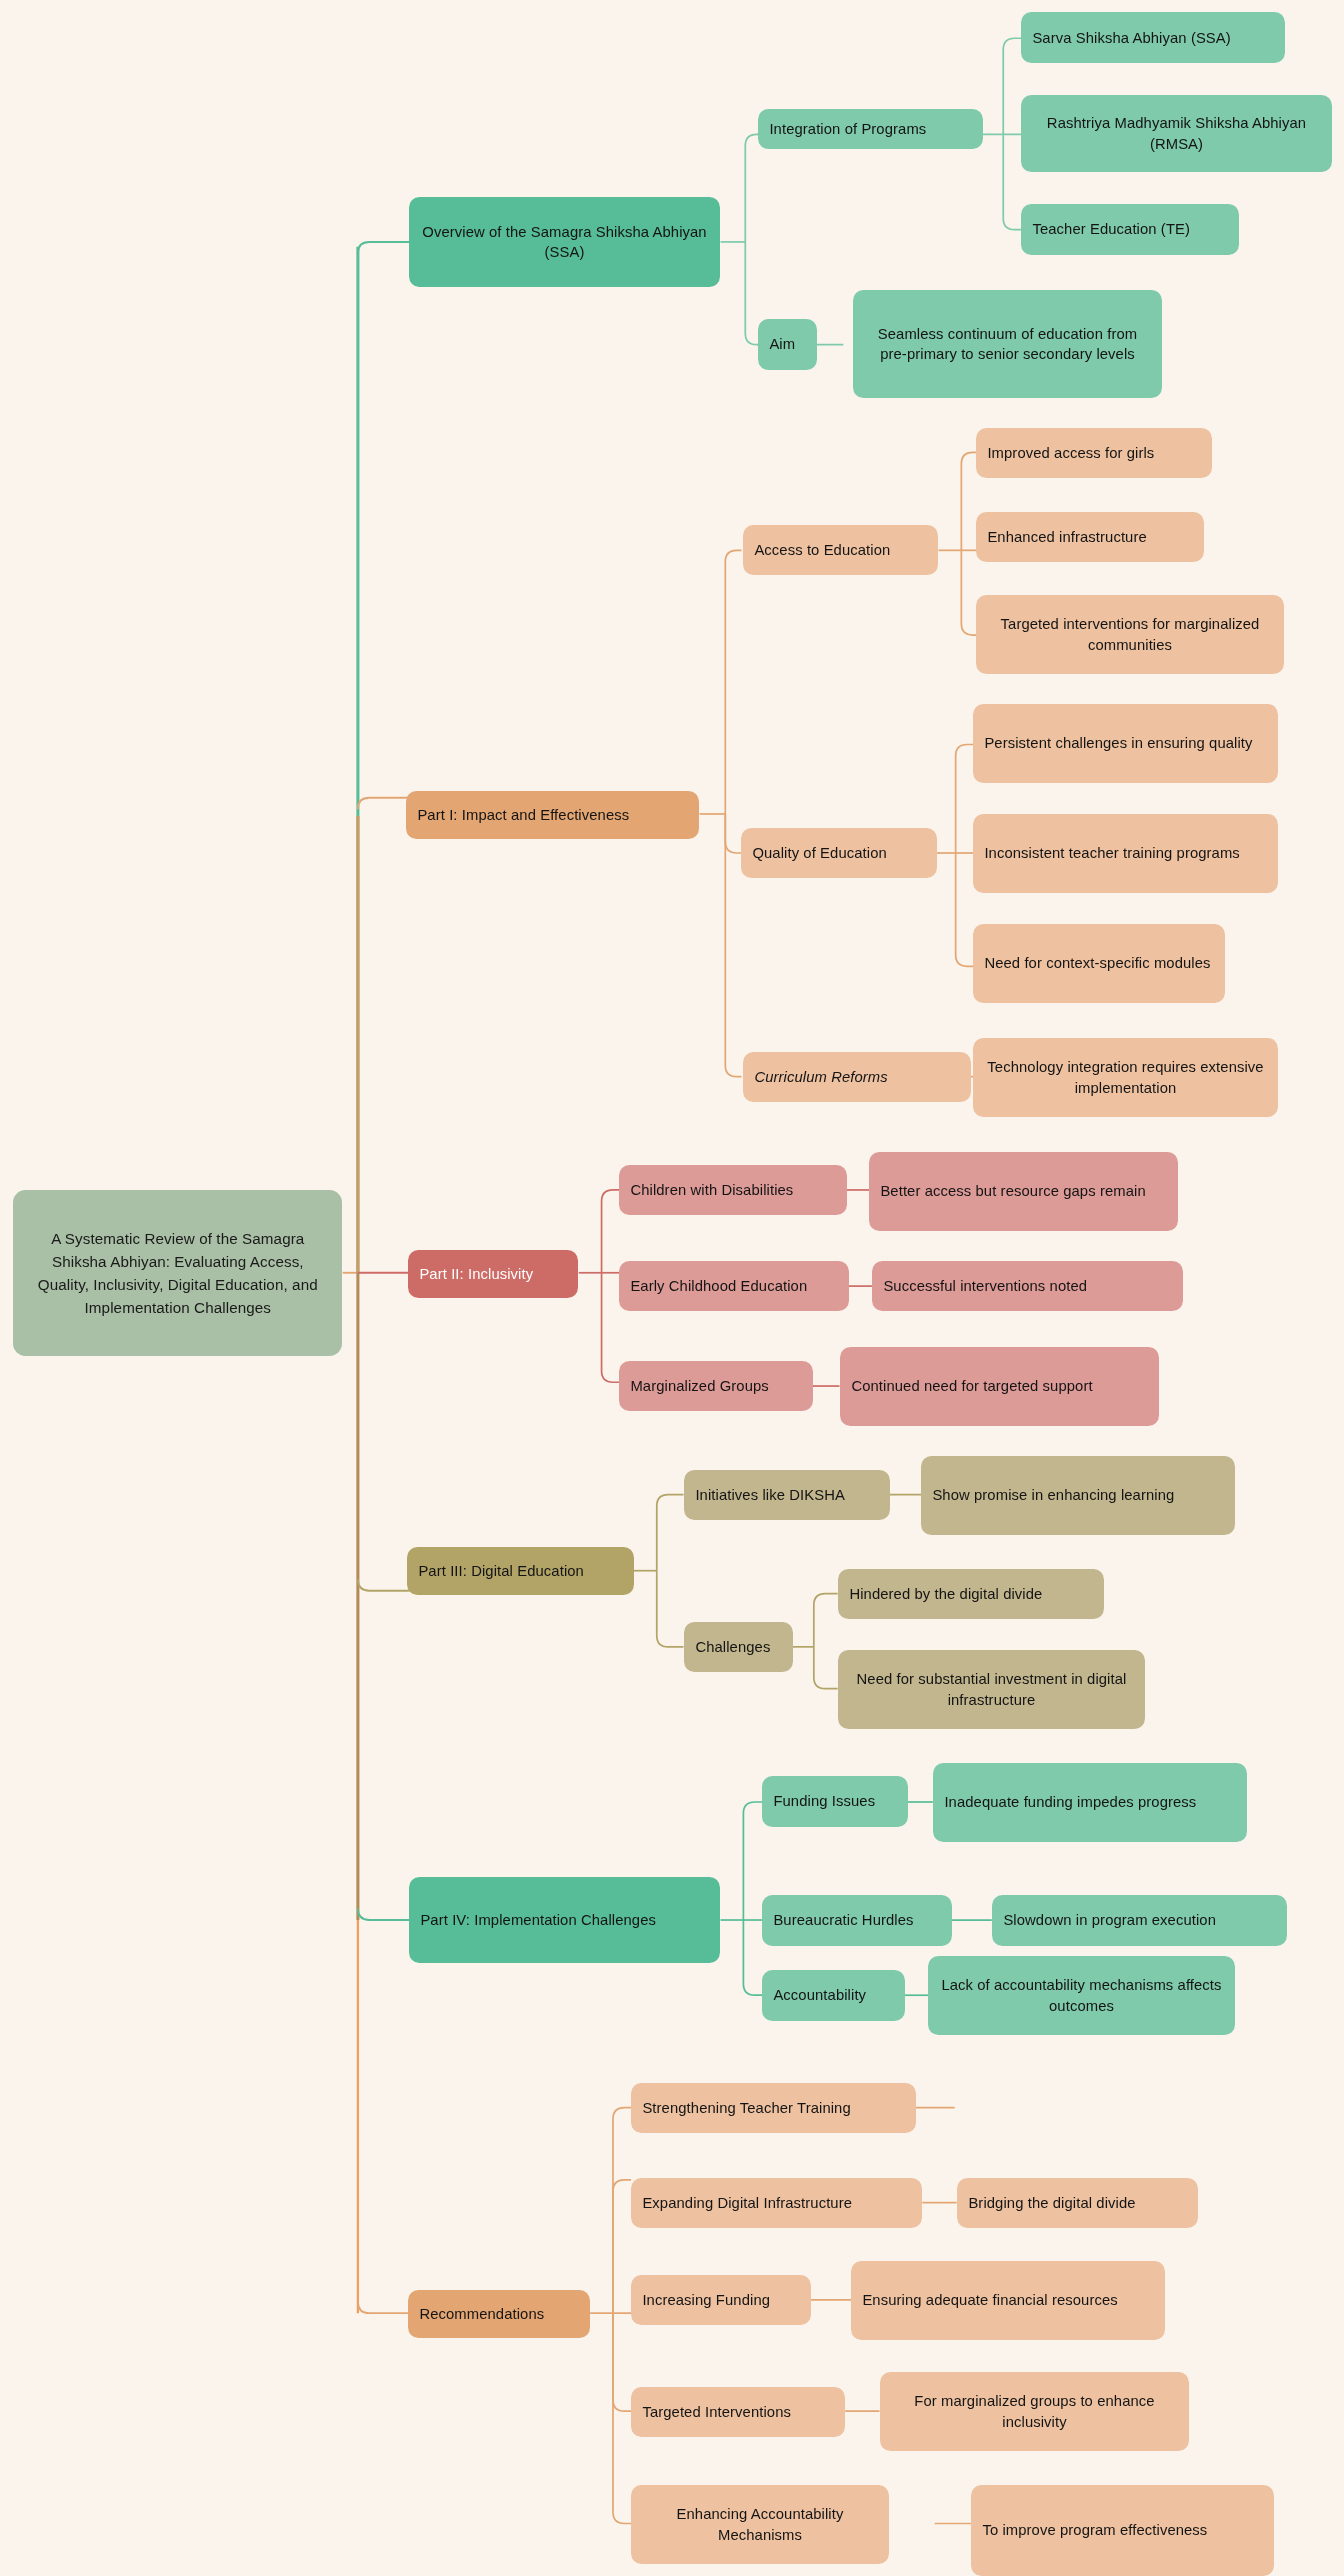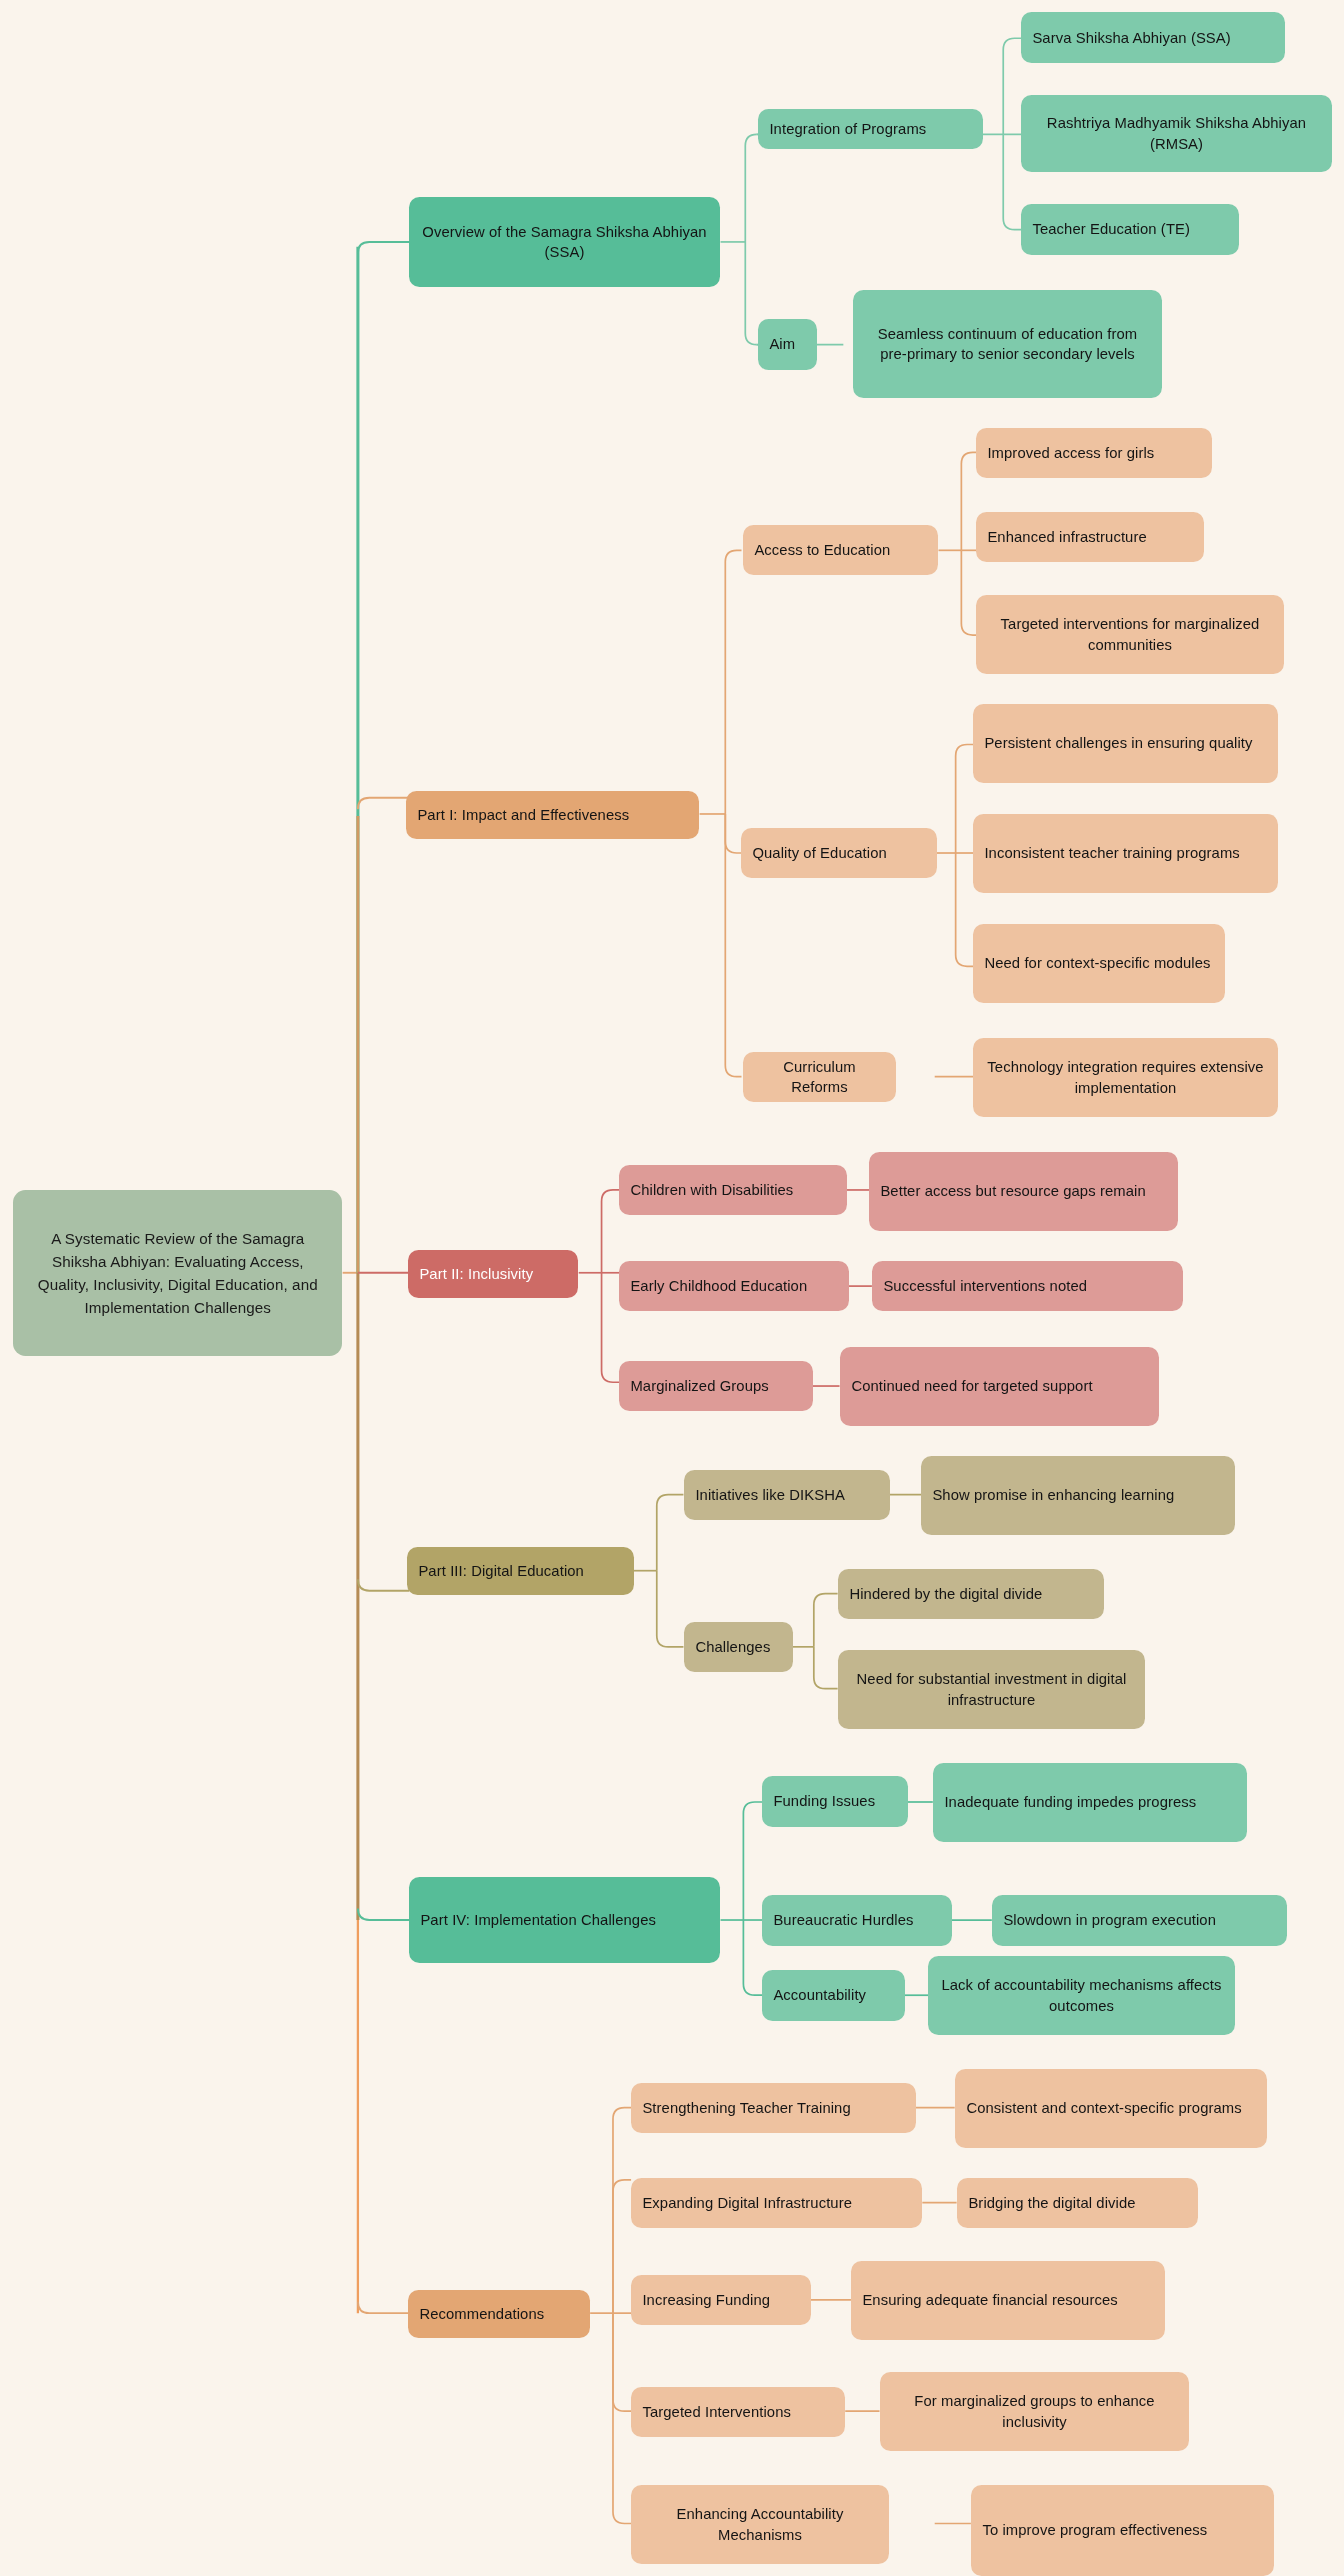--- a/index.html
+++ b/index.html
@@ -210,21 +210,21 @@
   </div>
 
   <div class="node c-orange-l" style="left:973px; top:704px; width:305px; height:79px;">
     <span>Persistent challenges in ensuring quality</span>
   </div>
 
   <div class="node c-orange-l" style="left:973px; top:924px; width:252px; height:79px;">
     <span>Need for context-specific modules</span>
   </div>
 
-  <div class="node c-orange-l" style="left:743px; top:1052px; width:153px; height:50px;">
+  <div class="node c-orange-l" style="left:743px; top:1052px; width:228px; height:50px;font-style:italic;">
     <span>Curriculum Reforms</span>
   </div>
 
   <div class="node c-orange-l" style="left:973px; top:1038px; width:305px; height:79px;">
     <span>Technology integration requires extensive implementation</span>
   </div>
 
   <div class="node c-red-d" style="left:408px; top:1250px; width:170px; height:48px;">
     <span>Part II: Inclusivity</span>
   </div>
@@ -306,23 +306,20 @@
   </div>
 
   <div class="node c-orange-d" style="left:408px; top:2290px; width:182px; height:48px;">
     <span>Recommendations</span>
   </div>
 
   <div class="node c-orange-l" style="left:631px; top:2083px; width:285px; height:50px;">
     <span>Strengthening Teacher Training</span>
   </div>
 
-  <div class="node c-orange-l" style="left:955px; top:2069px; width:312px; height:79px;">
-    <span>Consistent and context-specific programs</span>
-  </div>
 
   <div class="node c-orange-l" style="left:631px; top:2178px; width:291px; height:50px;">
     <span>Expanding Digital Infrastructure</span>
   </div>
 
   <div class="node c-orange-l" style="left:957px; top:2178px; width:241px; height:50px;">
     <span>Bridging the digital divide</span>
   </div>
 
   <div class="node c-orange-l" style="left:631px; top:2275px; width:180px; height:50px;">

